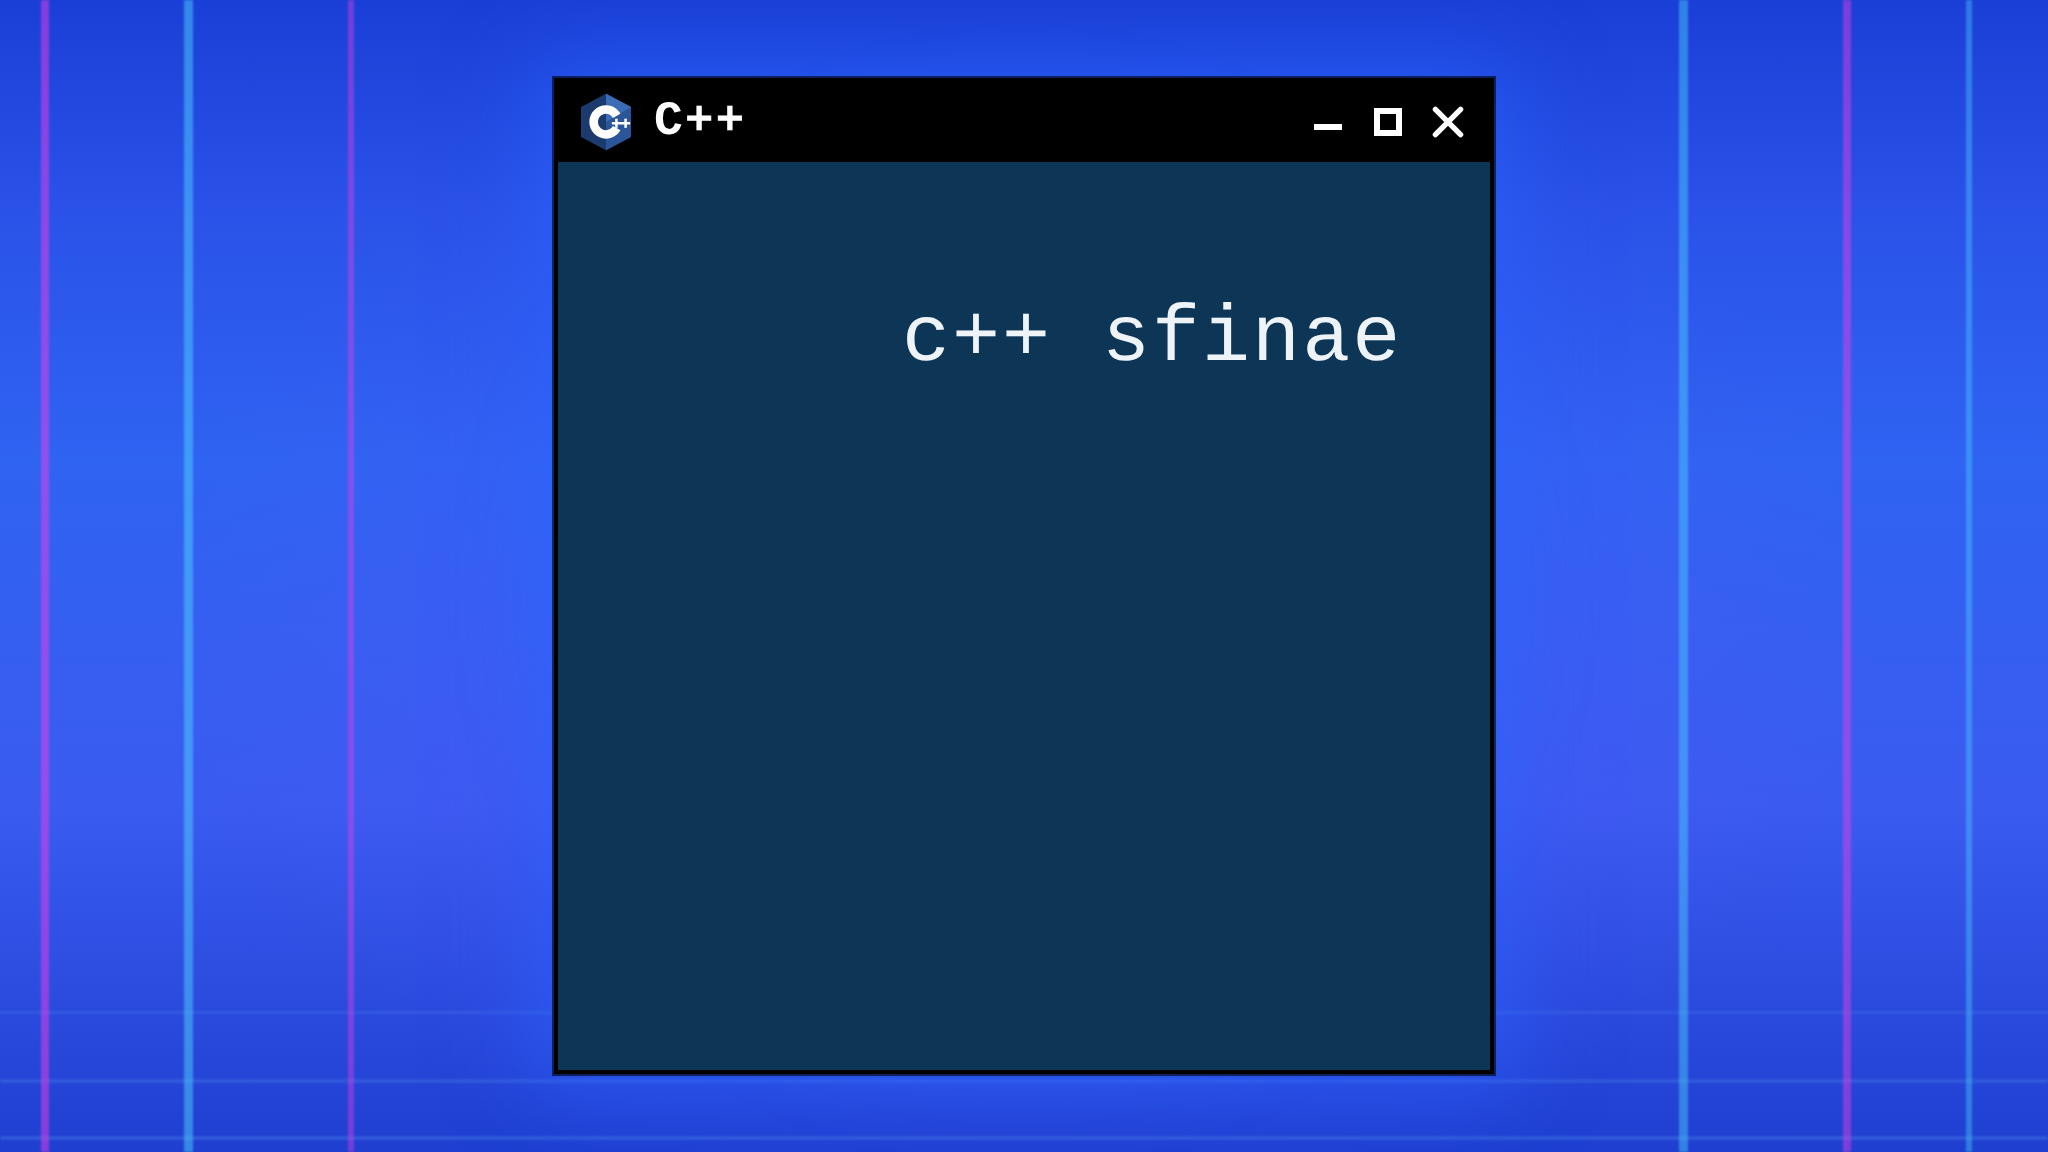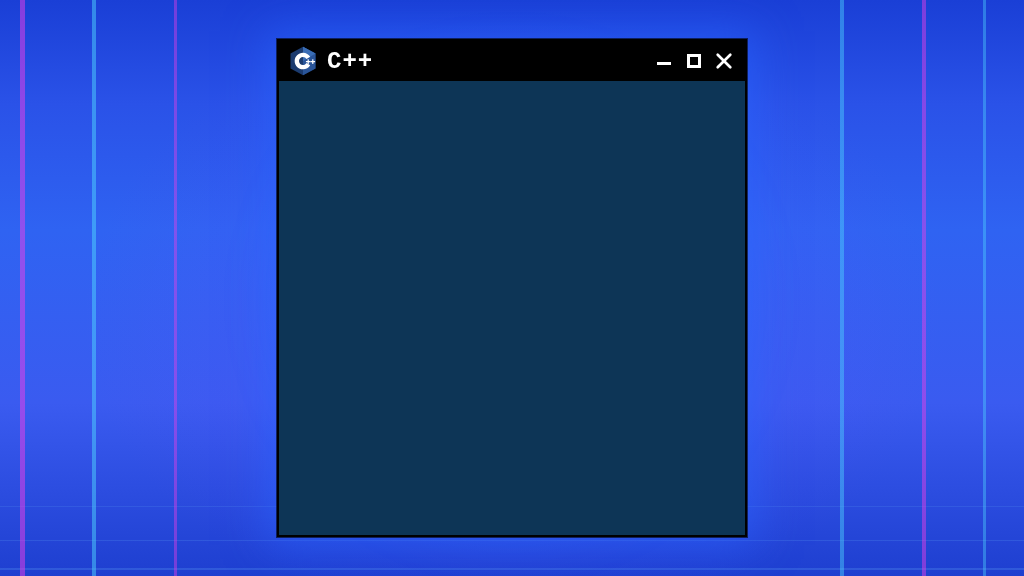--- a/index.html
+++ b/index.html
@@ -137,15 +137,18 @@
         <div class="win-btn max" title="maximize-icon"></div>
         <div class="win-btn close" title="close-icon">
           <svg viewBox="0 0 20 20">
             <line x1="3" y1="3" x2="17" y2="17" stroke="#fff" stroke-width="3" stroke-linecap="round"></line>
             <line x1="17" y1="3" x2="3" y2="17" stroke="#fff" stroke-width="3" stroke-linecap="round"></line>
           </svg>
         </div>
       </div>
     </div>
 
+    <div class="body">
+      <span>c++ sfinae</span>
+    </div>
 
   </div>
 </div>
 
 </body></html>

